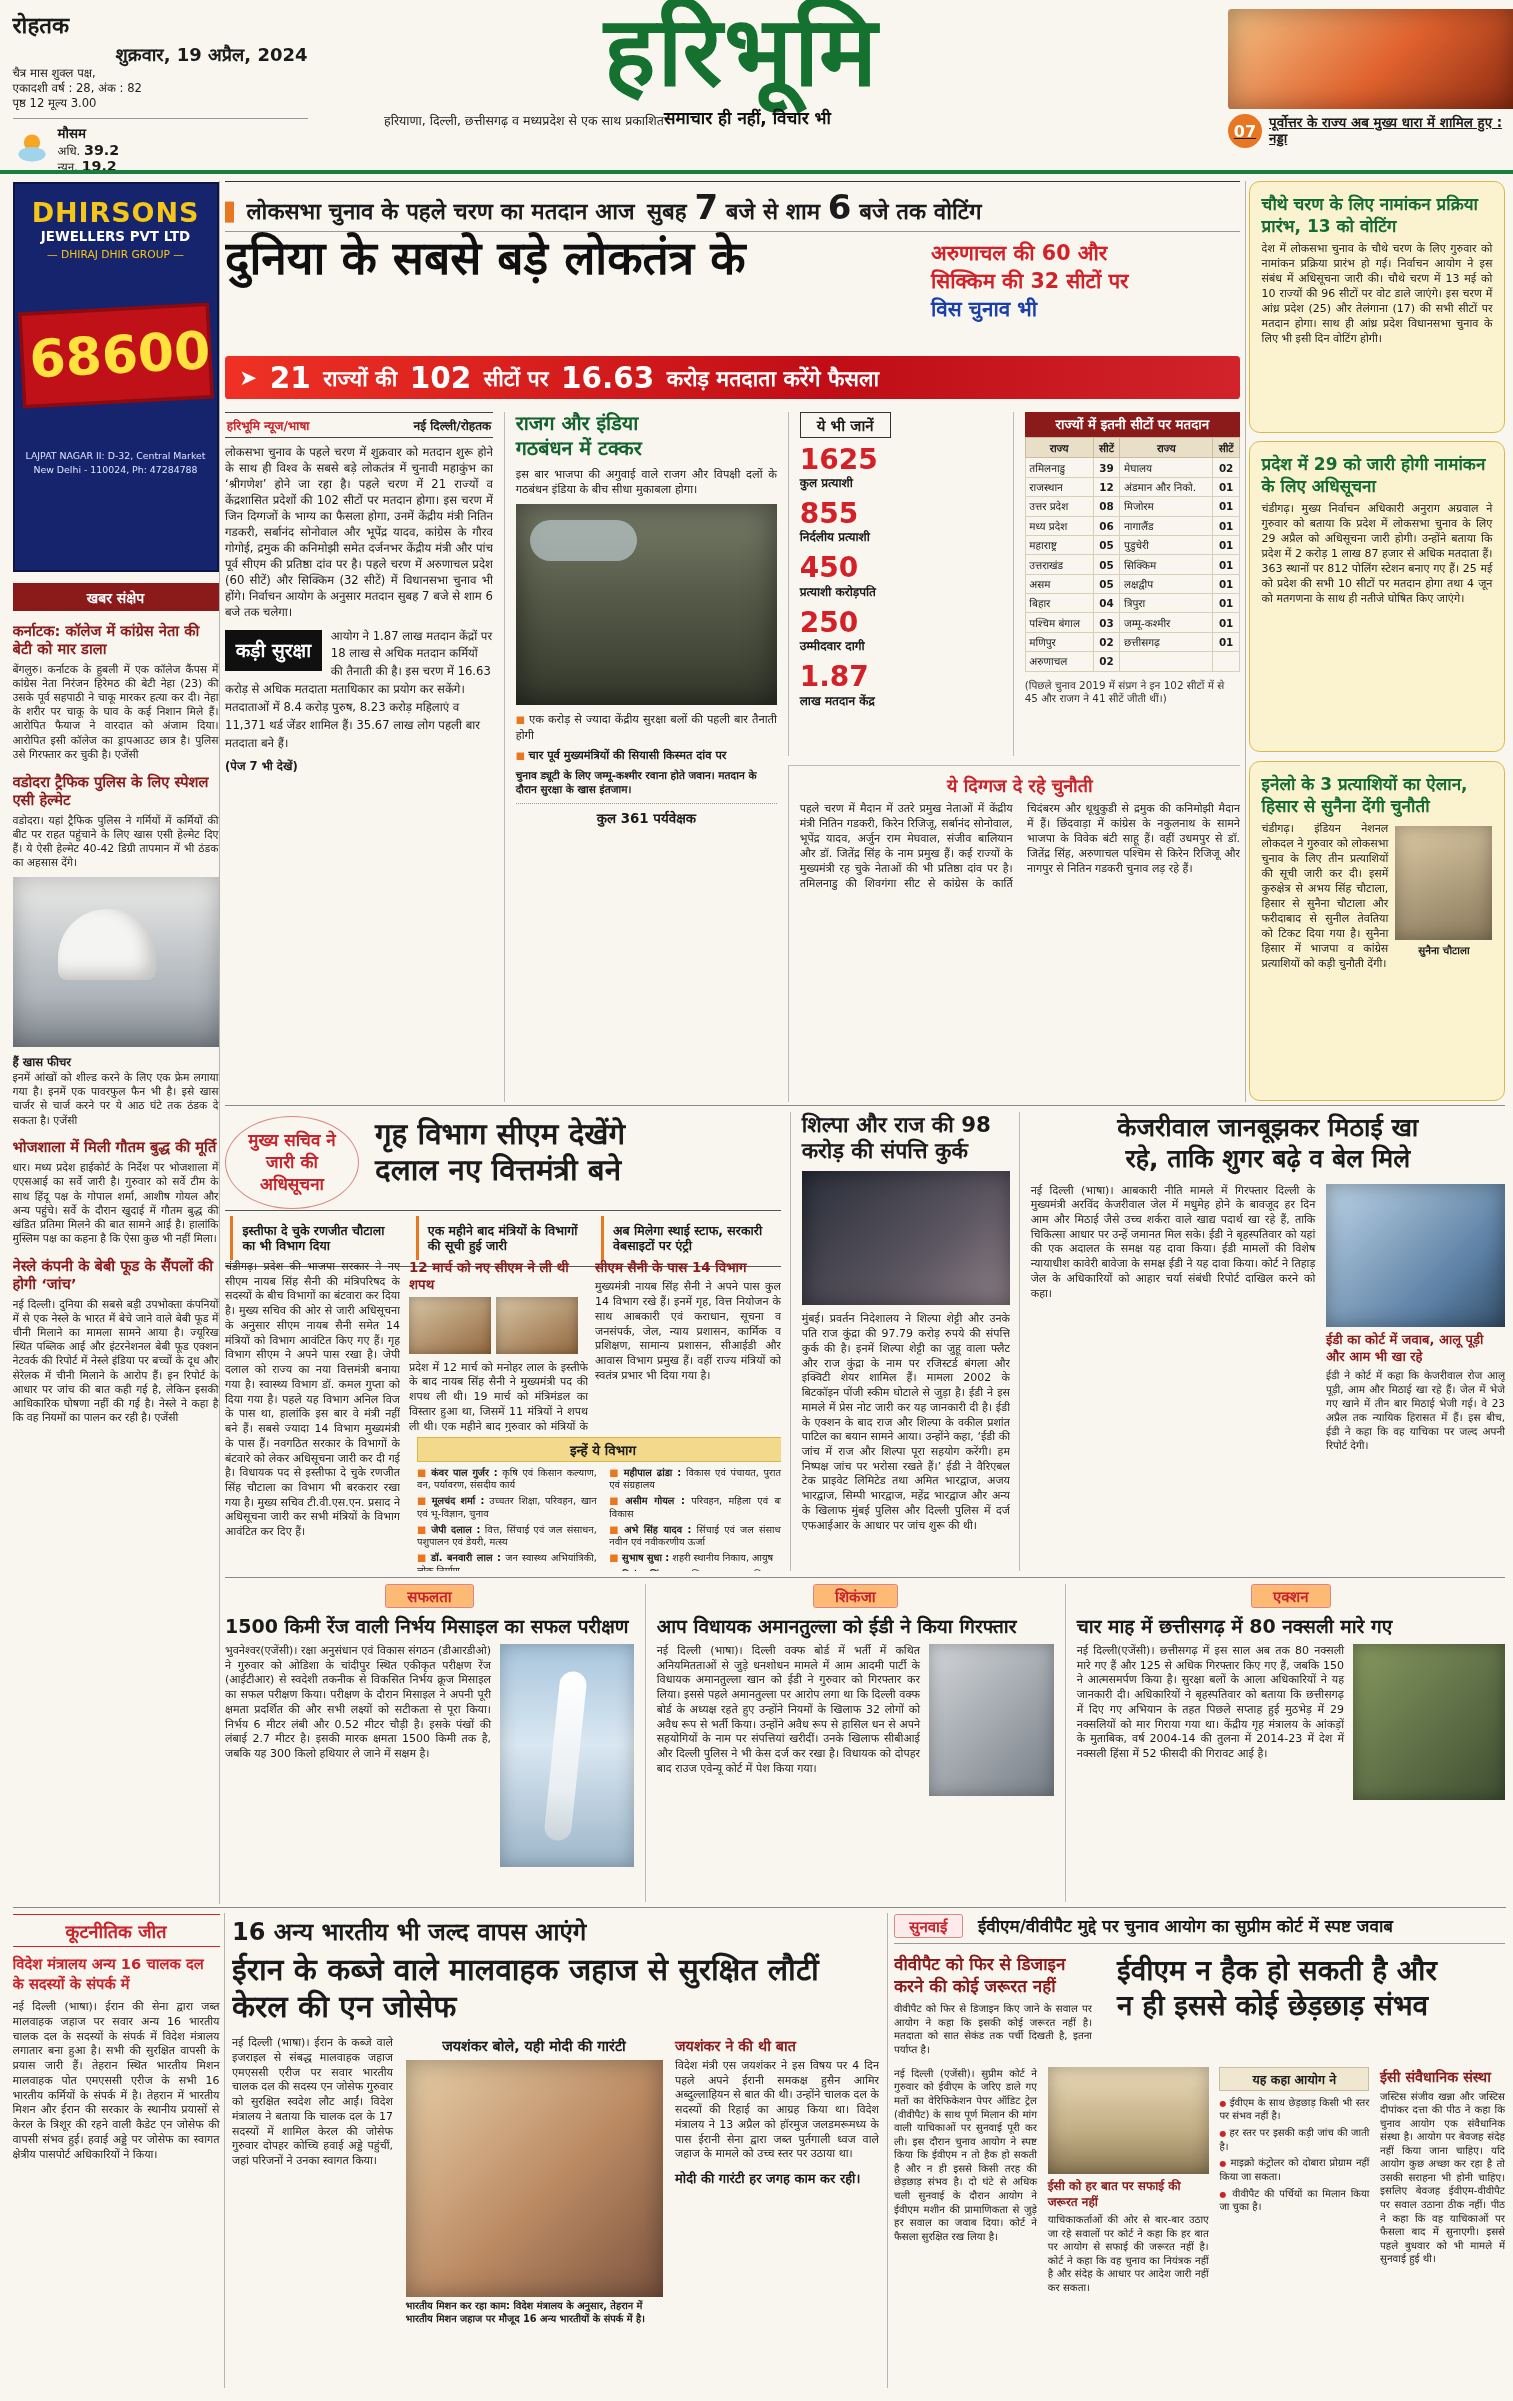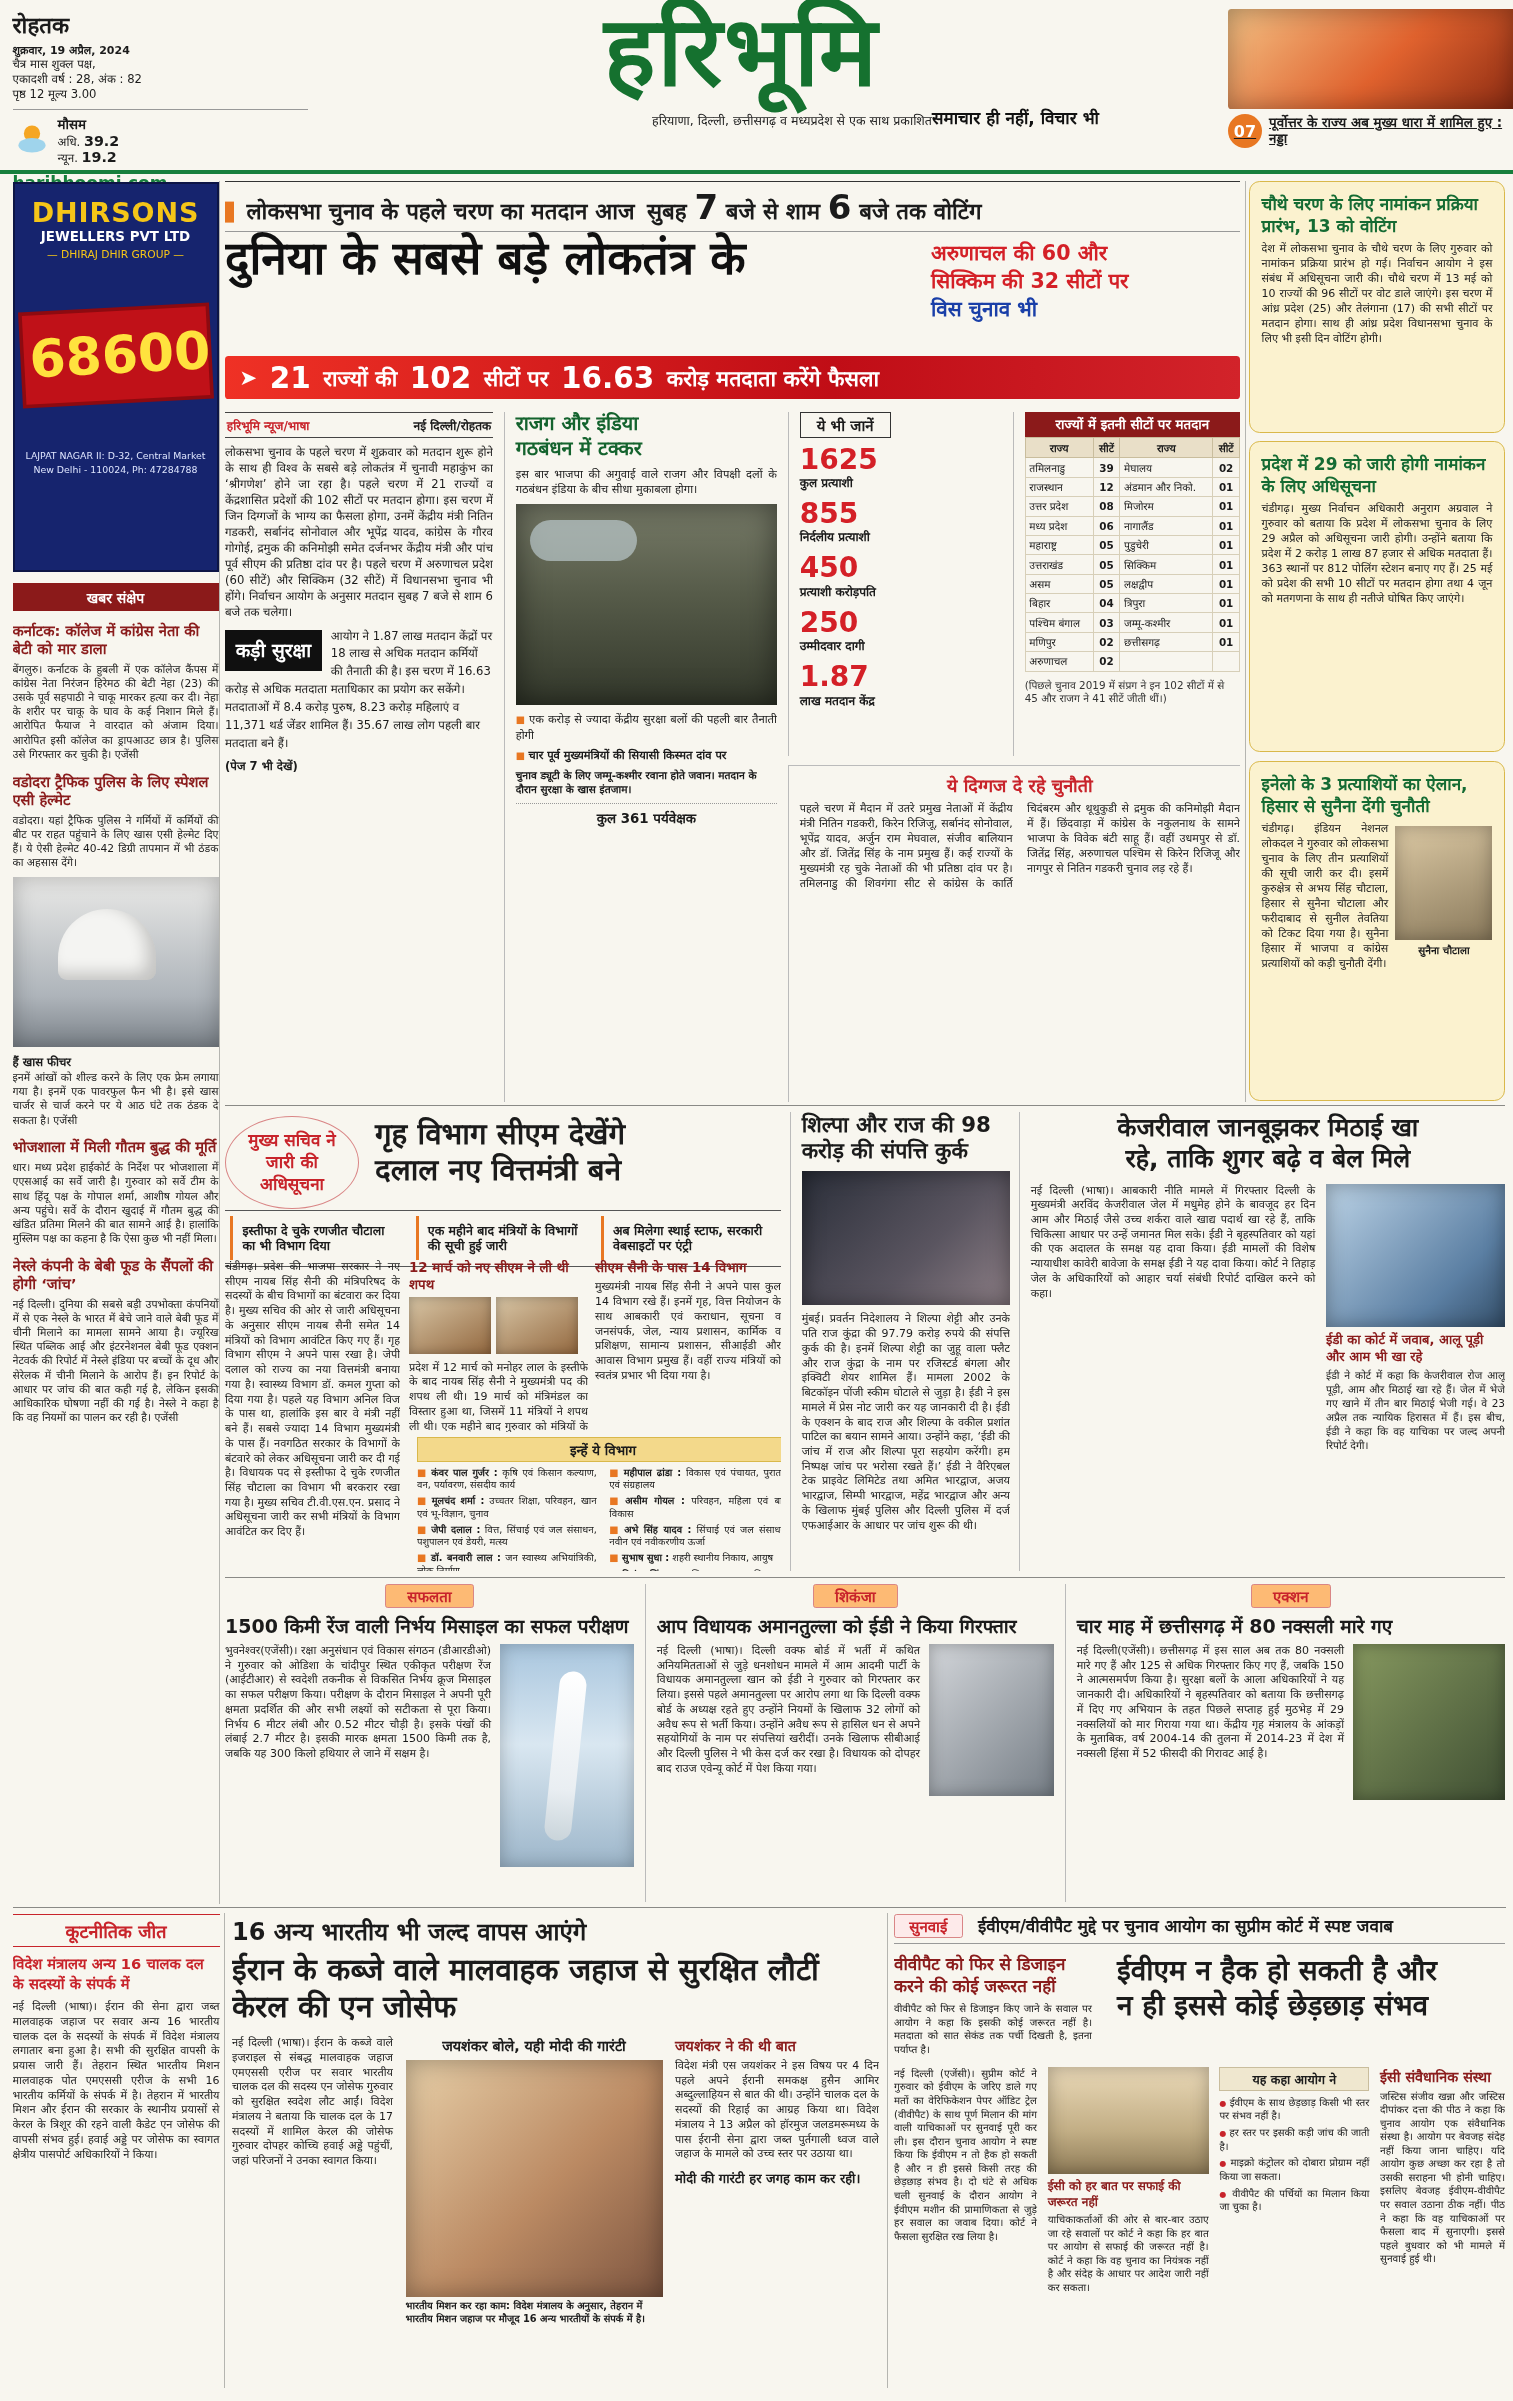--- a/index.html
+++ b/index.html
@@ -1,29 +1,29 @@
 <!DOCTYPE html>
 <html style="font-size:14.3px"><head>
 <meta charset="utf-8">
 <style>
   html,body{margin:0;padding:0;background:#d8d8d4;}
   #page{position:relative;width:1514px;height:2401px;margin:0 auto;background:#f8f6ef;
         font-family:"DejaVu Sans","Liberation Sans",sans-serif;color:#1b1b1b;overflow:hidden;}
   .abs{position:absolute;}
   
   .m-city{font-size:22.3px;font-weight:bold;}
-  .m-date{font-size:11px;font-weight:bold;margin-top:1.8px;}
+  .m-date{font-size:18px;font-weight:bold;margin-top:1.8px;text-align:right;}
   .m-cal{font-size:11.6px;line-height:1.3;}
   .m-site{font-size:17px;font-weight:bold;color:#177f3d;margin-top:7.1px;}
   .wx{display:flex;align-items:center;gap:7.1px;margin-top:7.1px;border-top:0.9px solid #999;padding-top:5.4px;}
   .wx-lab{font-weight:bold;font-size:13.4px;}
   .wx-row{font-size:11.6px;}
   .wx-val{font-weight:bold;font-size:14.3px;}
   .logo{font-size:97px;font-weight:bold;color:#15712f;line-height:1.04;letter-spacing:1.8px;}
-  .pubrow{display:flex;justify-content:flex-end;align-items:flex-end;margin-top:3.6px;padding:0 27px;}
+  .pubrow{display:flex;justify-content:flex-start;align-items:flex-end;margin-top:3.6px;padding:0 27px;}
   .publine{font-size:12.5px;color:#222;}
   .tagline{font-size:17px;font-weight:bold;color:#111;}
   .promo-ph{height:100px;border-radius:3.6px;background:linear-gradient(135deg,#f3c184 0%,#e0622e 55%,#8c2b12 100%);box-shadow:inset 0 0 27px rgba(0,0,0,.35);}
   .promo-strip{display:flex;gap:7.1px;align-items:center;margin-top:5.4px;}
   .badge{width:34px;height:34px;border-radius:50%;background:#e87722;color:#fff;font-weight:bold;font-size:16px;
          display:flex;align-items:center;justify-content:center;flex:0 0 auto;}
   .promo-txt{font-size:13.4px;font-weight:bold;line-height:1.25;}
   .green-rule{background:#177f3d;}
   
   .ad{background:#16246e;color:#fff;border:2.7px solid #0d1545;padding:12.5px 9px;text-align:center;}

